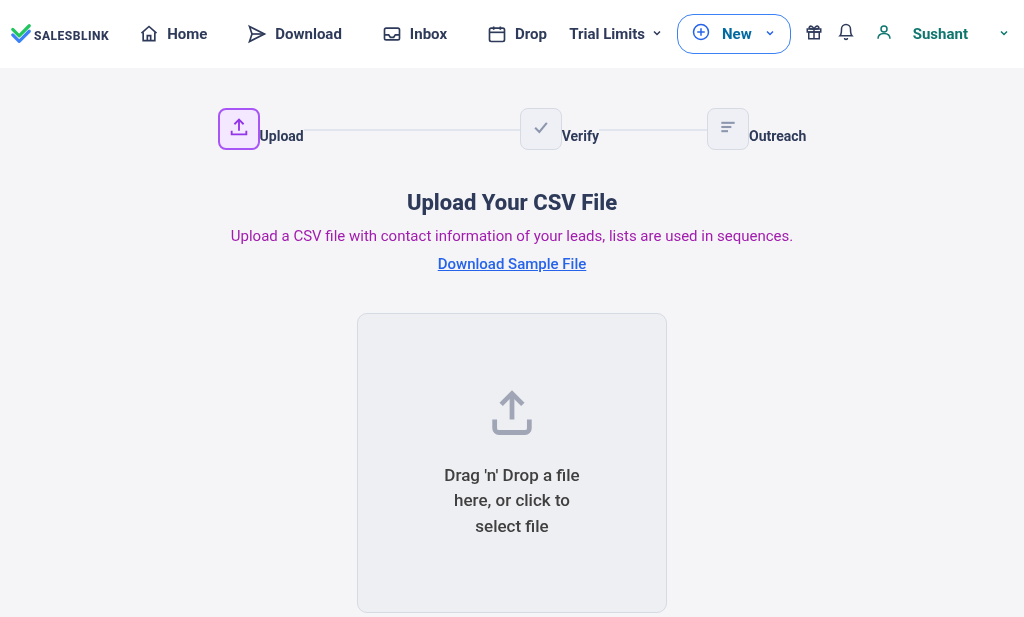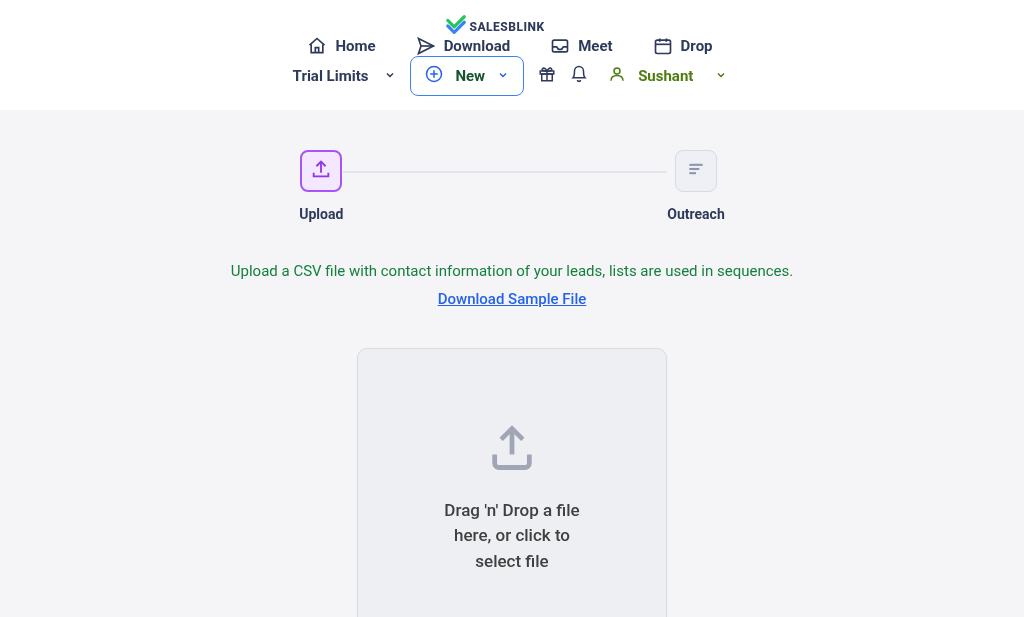--- a/index.html
+++ b/index.html
@@ -9,21 +9,20 @@
       width: 1024px;
       margin: 0 auto;
       color: #2e3a59;
     }
     
     .header {
       display: flex;
       align-items: center;
       padding: 14px 14px 14px 10px;
       background: #fff;
-      flex-direction: column;
     }
     .logo {
       display: flex;
       align-items: center;
       gap: 2px;
       margin-right: 30px;
     }
     .logo-mark {
       width: 22px;
       height: 22px;
@@ -55,64 +54,63 @@
       height: 20px;
     }
     .right-section {
       display: flex;
       align-items: center;
       gap: 14px;
     }
     .trial-limits {
       display: flex;
       align-items: center;
-      gap: 16px;
+      gap: 6px;
       font-weight: 700;
       font-size: 15px;
       color: #2e3a59;
       cursor: pointer;
     }
     .new-btn {
       display: flex;
       align-items: center;
       gap: 12px;
       border: 1.5px solid #3b82f6;
-      border-radius: 8px;
+      border-radius: 16px;
       padding: 8px 14px;
-      color: #14532d;
+      color: #0369a1;
       font-weight: 700;
       font-size: 15px;
       cursor: pointer;
       background: #fff;
     }
     .icon-btn {
       cursor: pointer;
       color: #2e3a59;
     }
     .user {
       display: flex;
       align-items: center;
-      gap: 12px;
-      font-weight: 700;
-      font-size: 15px;
-      color: #4d7c0f;
+      gap: 20px;
+      font-weight: 700;
+      font-size: 15px;
+      color: #0f766e;
       cursor: pointer;
       margin-left: 6px;
     }
     
     .stepper {
       display: flex;
       align-items: flex-start;
       justify-content: center;
       gap: 0;
       padding: 40px 0 20px;
     }
     .step {
       display: flex;
-      flex-direction: column;
       align-items: center;
       position: relative;
     }
     .step-box {
       width: 42px;
       height: 42px;
       border-radius: 8px;
       background: #eef0f5;
       border: 1px solid #d6dae3;
       display: flex;
@@ -145,21 +143,21 @@
       padding: 20px 0 40px;
     }
     .title {
       font-size: 22px;
       font-weight: 800;
       color: #2e3a59;
       margin-bottom: 12px;
     }
     .subtitle {
       font-size: 15px;
-      color: #15803d;
+      color: #a21caf;
       margin-bottom: 10px;
       text-align: center;
     }
     .sample-link {
       color: #2563eb;
       text-decoration: underline;
       font-size: 15px;
       font-weight: 500;
       cursor: pointer;
       margin-bottom: 40px;
@@ -233,21 +231,21 @@
       <span>Download</span>
     </div>
 
     <div class="nav-item">
       <span class="nav-icon">
         <svg viewBox="0 0 24 24" width="20" height="20" fill="none" stroke="currentColor" stroke-width="2">
           <rect x="3" y="5" width="18" height="14" rx="2"></rect>
           <path d="M3 13 H8 L10 16 H14 L16 13 H21"></path>
         </svg>
       </span>
-      <span>Meet</span>
+      <span>Inbox</span>
     </div>
 
     <div class="nav-item">
       <span class="nav-icon">
         <svg viewBox="0 0 24 24" width="20" height="20" fill="none" stroke="currentColor" stroke-width="2">
           <rect x="3" y="5" width="18" height="16" rx="2"></rect>
           <line x1="3" y1="10" x2="21" y2="10"></line>
           <line x1="8" y1="3" x2="8" y2="7"></line>
           <line x1="16" y1="3" x2="16" y2="7"></line>
         </svg>
@@ -324,36 +322,47 @@
           <path d="M12 16 V4"></path>
           <path d="M7 9 L12 4 L17 9"></path>
           <path d="M4 16 V20 H20 V16"></path>
         </svg>
       </span>
     </div>
     <div class="step-label">Upload</div>
   </div>
   <div class="connector"></div>
   <div class="connector"></div>
+  <div class="step">
+    <div class="step-box">
+      <span>
+        <svg width="20" height="20" viewBox="0 0 24 24" fill="none" stroke="currentColor" stroke-width="2.5">
+          <path d="M5 13 L10 18 L19 7"></path>
+        </svg>
+      </span>
+    </div>
+    <div class="step-label">Verify</div>
+  </div>
   <div class="connector"></div>
   <div class="step">
     <div class="step-box">
       <span>
         <svg width="20" height="20" viewBox="0 0 24 24" fill="none" stroke="currentColor" stroke-width="2.5">
           <line x1="4" y1="7" x2="20" y2="7"></line>
           <line x1="4" y1="12" x2="16" y2="12"></line>
           <line x1="4" y1="17" x2="12" y2="17"></line>
         </svg>
       </span>
     </div>
     <div class="step-label">Outreach</div>
   </div>
 </div>
 
 <div class="content">
+  <h1 class="title">Upload Your CSV File</h1>
   <p class="subtitle">Upload a CSV file with contact information of your leads, lists are used in sequences.</p>
   <a class="sample-link">Download Sample File</a>
 
   <div class="dropzone">
     <span class="upload-icon">
       <svg width="52" height="52" viewBox="0 0 24 24" fill="none" stroke="currentColor" stroke-width="2.2">
         <path d="M12 15 V3"></path>
         <path d="M7 8 L12 3 L17 8"></path>
         <path d="M4 15 V19 A2 2 0 0 0 6 21 H18 A2 2 0 0 0 20 19 V15"></path>
       </svg>

